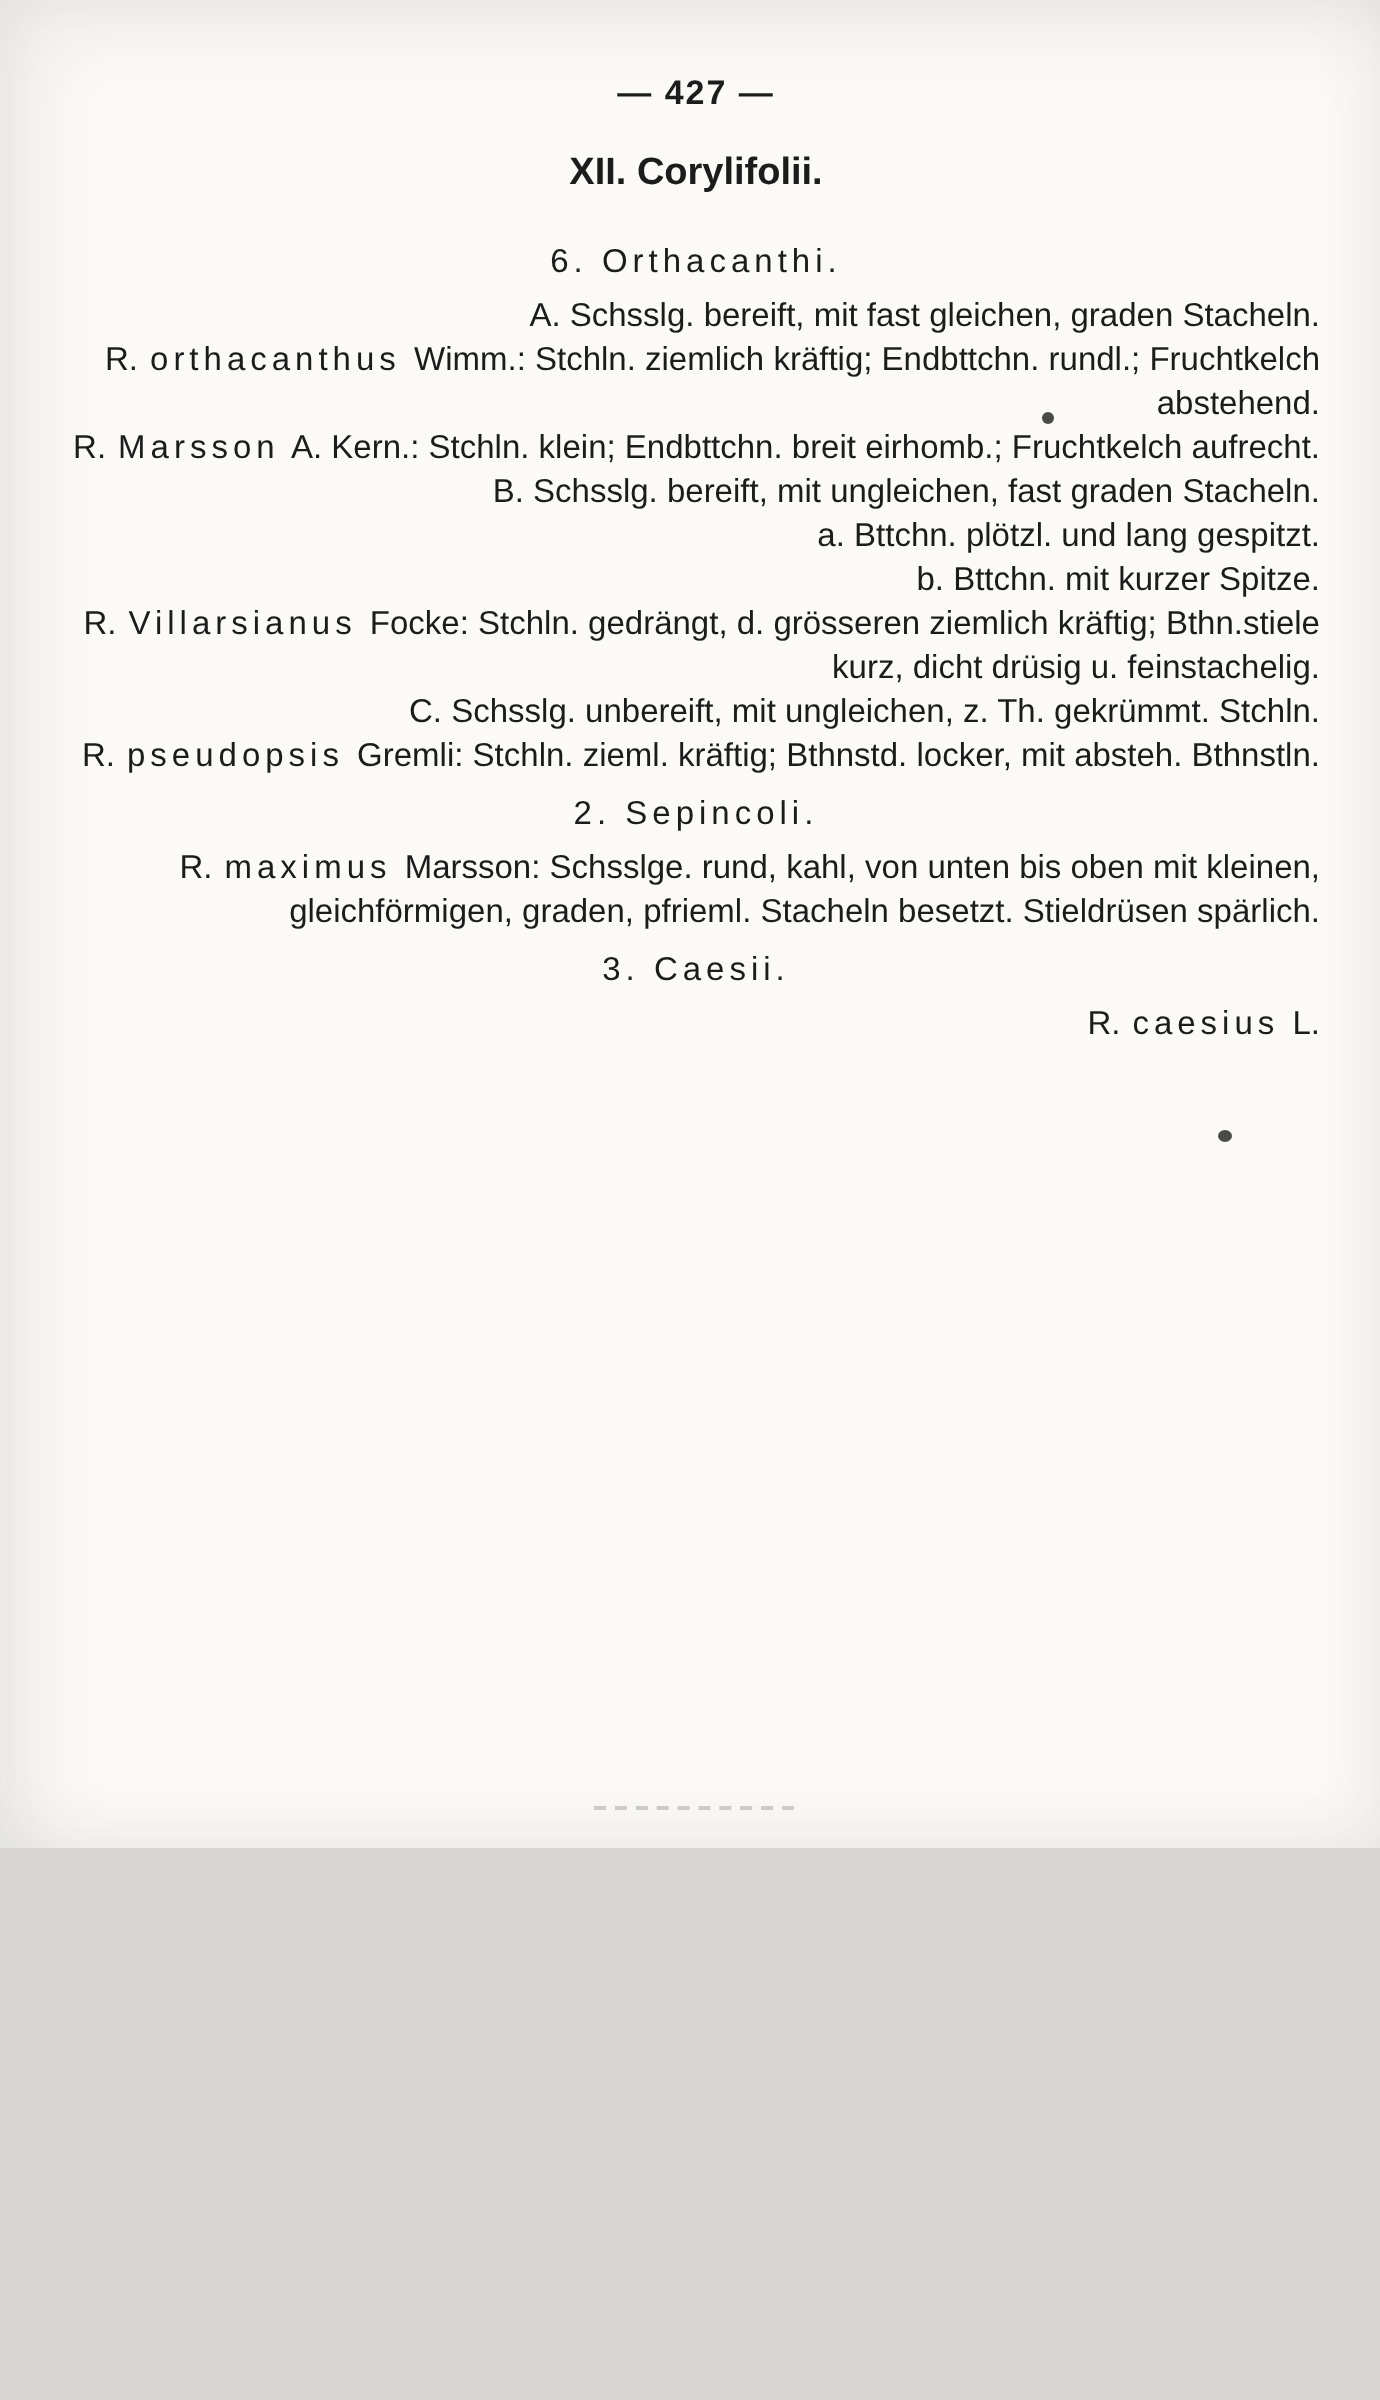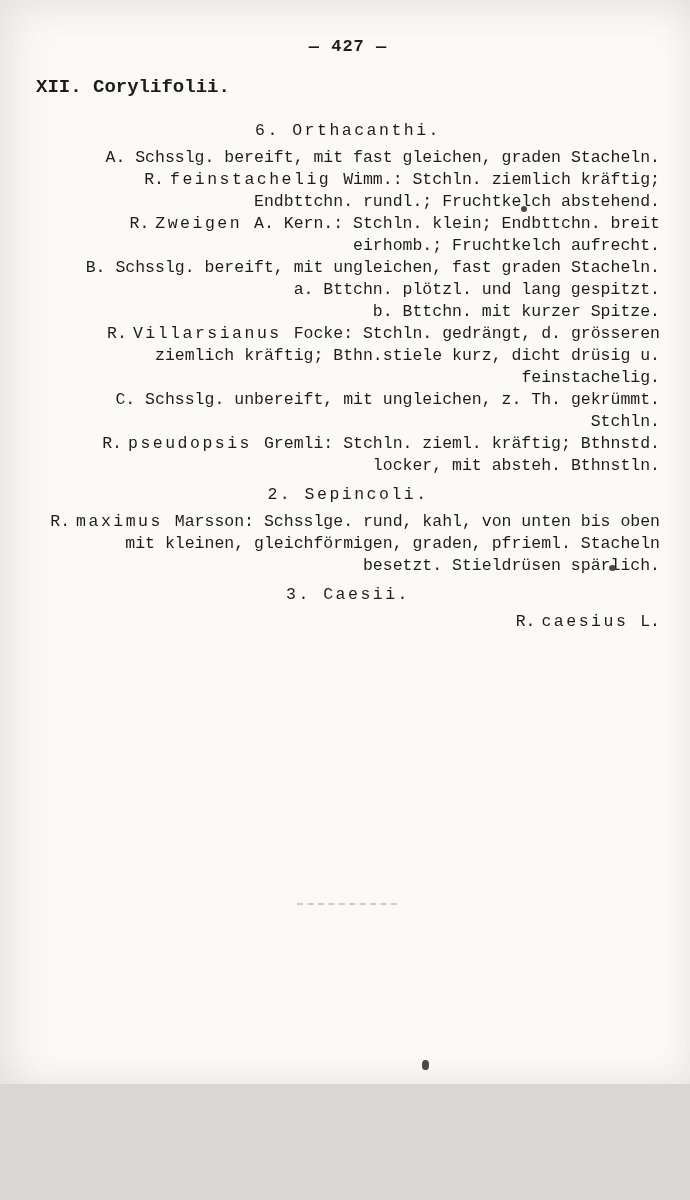--- a/index.html
+++ b/index.html
@@ -3,42 +3,42 @@
 <meta charset="utf-8">
 <style>
   html, body {
     margin: 0;
     padding: 0;
     background: #d8d7d3;
   }
   .page {
     position: relative;
     width: 690px;
-    height: 1084px;
+    height: 924px;
     margin: 0 auto;
     background: #fbfaf6;
     box-shadow: inset 14px 10px 40px rgba(70,70,70,0.10),
                 inset -8px -8px 30px rgba(70,70,70,0.05);
     overflow: hidden;
-    font-family: Liberation Mono, monospace;
+    font-family: Liberation Sans, sans-serif;
     color: #1c1c1c;
     font-size: 16.5px;
     line-height: 22px;
     box-sizing: border-box;
     padding: 36px 30px 0 36px;
   }
   .page-header {
     text-align: center;
     font-weight: bold;
     font-size: 17px;
     letter-spacing: 1px;
     margin-bottom: 18px;
   }
   .page-title {
-    text-align: left;
+    text-align: center;
     font-weight: bold;
     font-size: 19px;
     margin-bottom: 22px;
   }
   .content {
     width: 100%;
   }
   .heading {
     text-align: center;
     font-size: 16.5px;
@@ -79,22 +79,22 @@
 </style>
 </head>
 <body>
 
 <div class="page">
   <div class="page-header">—  427  —</div>
   <div class="page-title">XII. Corylifolii.</div>
   <div class="content">
       <div class="heading">6. Orthacanthi.</div>
       <p class="note level-1">A. Schsslg. bereift, mit fast gleichen, graden Stacheln.</p>
-      <p class="species"><span class="genus">R.</span><span class="sp-name">feinstachelig</span> Wimm.: Stchln. ziemlich kräftig; Endbttchn. rundl.; Fruchtkelch abstehend.</p>
-      <p class="species"><span class="genus">R.</span><span class="sp-name">Zweigen</span> A. Kern.: Stchln. klein; Endbttchn. breit eirhomb.; Fruchtkelch aufrecht.</p>
+      <p class="species"><span class="genus">R.</span><span class="sp-name">orthacanthus</span> Wimm.: Stchln. ziemlich kräftig; Endbttchn. rundl.; Fruchtkelch abstehend.</p>
+      <p class="species"><span class="genus">R.</span><span class="sp-name">Marsson</span> A. Kern.: Stchln. klein; Endbttchn. breit eirhomb.; Fruchtkelch aufrecht.</p>
       <p class="note level-1">B. Schsslg. bereift, mit ungleichen, fast graden Stacheln.</p>
       <p class="note level-2">a. Bttchn. plötzl. und lang gespitzt.</p>
       <p class="note level-2">b. Bttchn. mit kurzer Spitze.</p>
       <p class="species"><span class="genus">R.</span><span class="sp-name">Villarsianus</span> Focke: Stchln. gedrängt, d. grösseren ziemlich kräftig; Bthn.stiele kurz, dicht drüsig u. feinstachelig.</p>
       <p class="note level-1">C. Schsslg. unbereift, mit ungleichen, z. Th. gekrümmt. Stchln.</p>
       <p class="species"><span class="genus">R.</span><span class="sp-name">pseudopsis</span> Gremli: Stchln. zieml. kräftig; Bthnstd. locker, mit absteh. Bthnstln.</p>
       <div class="heading">2. Sepincoli.</div>
       <p class="species"><span class="genus">R.</span><span class="sp-name">maximus</span> Marsson: Schsslge. rund, kahl, von unten bis oben mit kleinen, gleichförmigen, graden, pfrieml. Stacheln besetzt. Stieldrüsen spärlich.</p>
       <div class="heading">3. Caesii.</div>
       <p class="species"><span class="genus">R.</span><span class="sp-name">caesius</span> L.</p>

